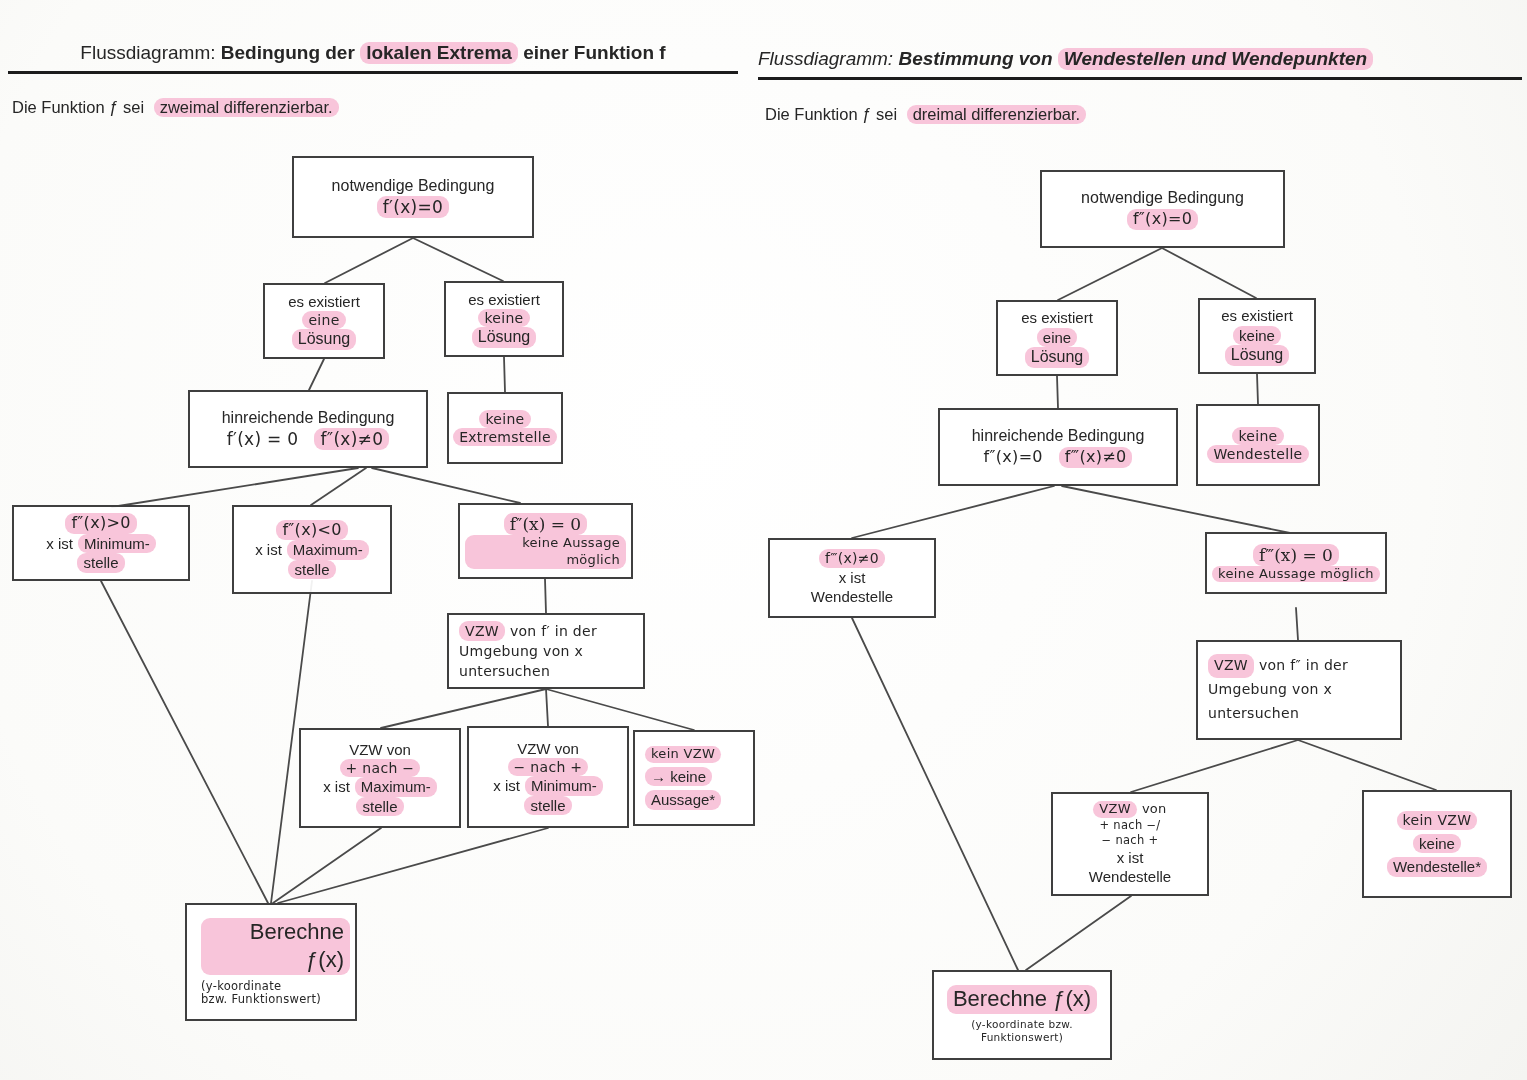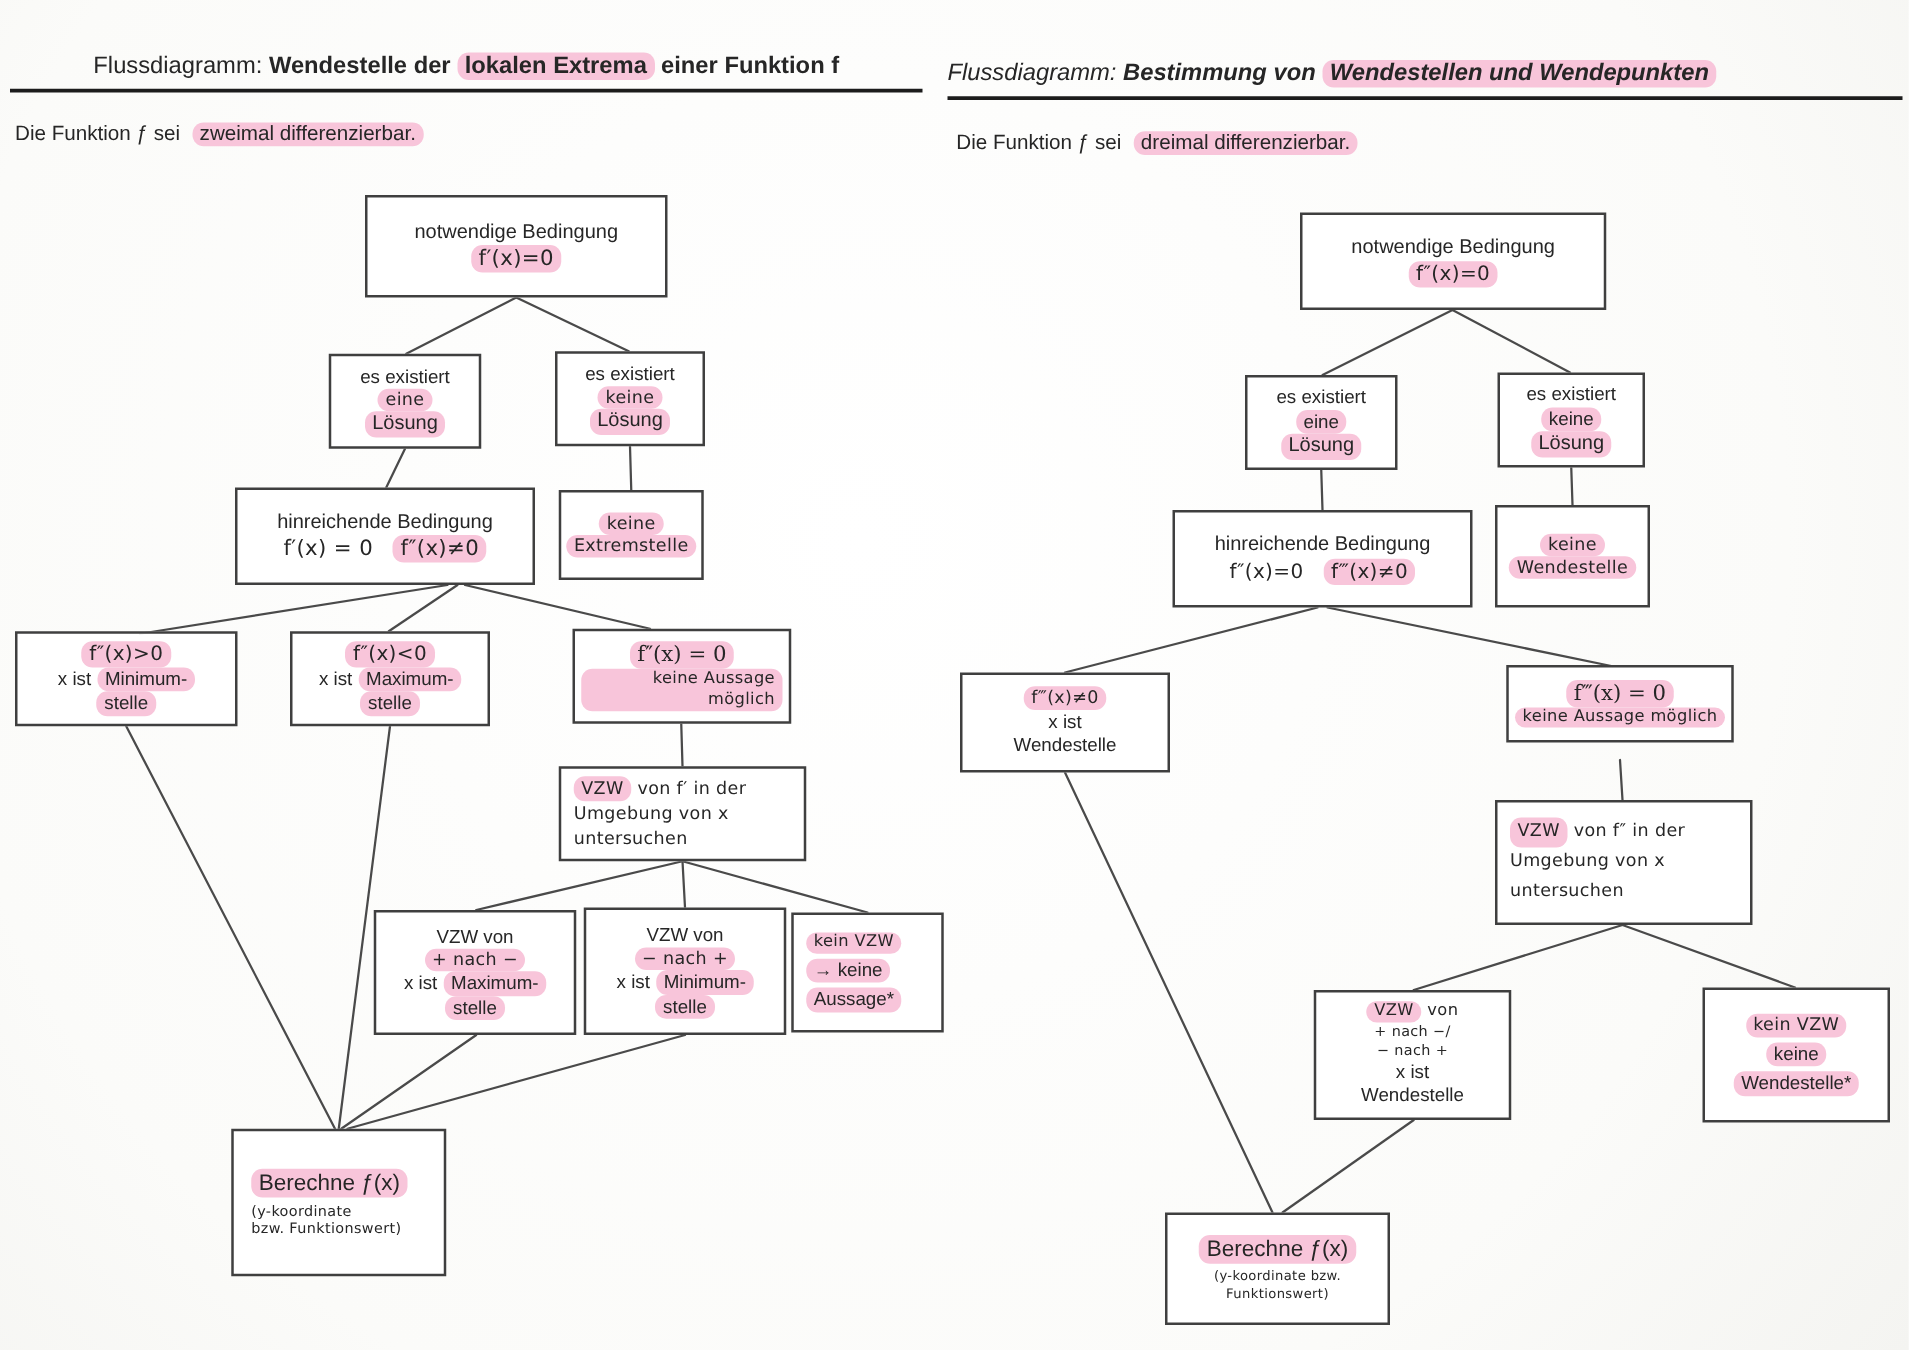--- a/index.html
+++ b/index.html
@@ -30,21 +30,21 @@
     font-size:19px;font-weight:700;white-space:nowrap;z-index:3;
   }
   .title .light{font-weight:400;}
   .subtitle{position:absolute;font-size:16.5px;white-space:nowrap;z-index:3;}
   .sz15{font-size:15px;}
   .sz16{font-size:16px;}
   .sz17{font-size:17px;}
   .sz14{font-size:14px;}
   .sz13{font-size:13px;text-align:right;}
   .sz12{font-size:11.5px;}
-  .sz18{font-size:18px;}
+  .sz18{font-size:22px;text-align:right;}
   .mr{margin-right:5px;}
   svg.connectors{position:absolute;left:0;top:0;z-index:1;}
 </style>
 </head>
 <body>
 
 <svg class="connectors" width="1527" height="1080">
   <g stroke="#4a4a4a" stroke-width="1.8" fill="none" stroke-linecap="round">
 
     <line x1="413" y1="238" x2="325" y2="283"></line>
@@ -72,21 +72,21 @@
     <line x1="1296" y1="608" x2="1298" y2="640"></line>
     <line x1="1298" y1="740" x2="1131" y2="792"></line>
     <line x1="1298" y1="740" x2="1436" y2="790"></line>
     <line x1="852" y1="618" x2="1018" y2="970"></line>
     <line x1="1131" y1="896" x2="1026" y2="970"></line>
   </g>
 </svg>
 
 <div class="title" style="left:8px;top:42px;width:730px;text-align:center;">
   <span class="light">Flussdiagramm:</span>
-  <span>Wendestelle der</span>
+  <span>Bedingung der</span>
   <span class="hl">lokalen Extrema</span>
   <span>einer Funktion f</span>
 </div>
 <div class="subtitle" style="left:12px;top:98px;">
   <span class="mr">Die Funktion ƒ sei</span>
   <span class="hl">zweimal differenzierbar.</span>
 </div>
 
 <div class="box" style="left:292px;top:156px;width:242px;height:82px;">
   <div class="print sz16">notwendige Bedingung</div>
@@ -117,21 +117,21 @@
   <div class="hand sz14 hl">keine</div>
   <div class="hand sz14 hl">Extremstelle</div>
 </div>
 
 <div class="box" style="left:12px;top:505px;width:178px;height:76px;">
   <div class="hand sz16 hl">f″(x)&gt;0</div>
   <div class="print sz15"><span class="mr">x ist</span><span class="hl">Minimum-</span></div>
   <div class="print sz15 hl">stelle</div>
 </div>
 
-<div class="box" style="left:232px;top:505px;width:160px;height:76px;">
+<div class="box" style="left:232px;top:505px;width:160px;height:89px;">
   <div class="hand sz16 hl">f″(x)&lt;0</div>
   <div class="print sz15"><span class="mr">x ist</span><span class="hl">Maximum-</span></div>
   <div class="print sz15 hl">stelle</div>
 </div>
 
 <div class="box" style="left:458px;top:503px;width:175px;height:76px;">
   <div class="fprint sz17 hl">f″(x) = 0</div>
   <div class="hand sz13 hl">keine Aussage möglich</div>
 </div>
 

